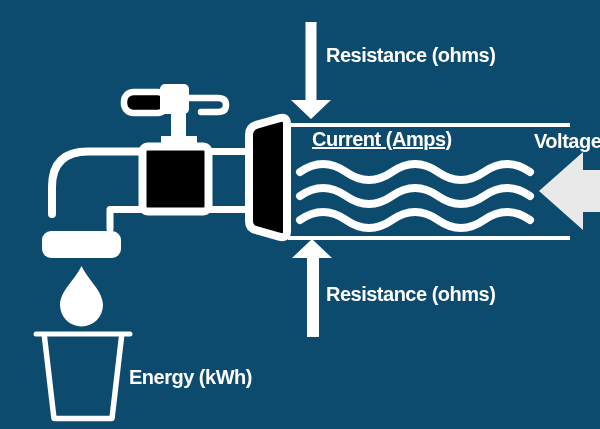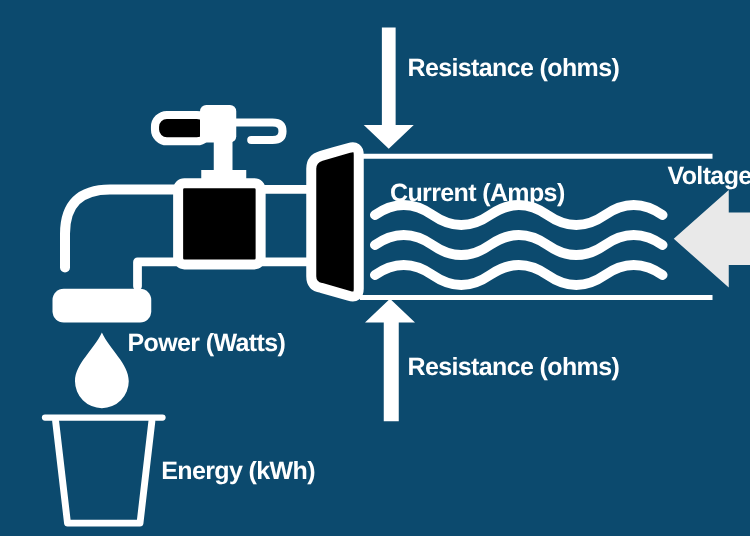--- a/index.html
+++ b/index.html
@@ -14,21 +14,21 @@
   .lbl{
     position:absolute;
     color:#ffffff;
     font-size:20px;
     font-weight:700;
     letter-spacing:-0.5px;
     line-height:1.05;
     white-space:nowrap;
   }
   .lbl-resistance-top{left:326px;top:45px;}
-  .lbl-current{left:312px;top:145px;}
+  .lbl-current{left:312px;top:129px;text-decoration:underline;}
   .lbl-voltage{left:520px;top:131px;margin-left:14px;}
   .lbl-resistance-bottom{left:326px;top:284px;}
   .lbl-power{left:102px;top:265px;}
   .lbl-energy{left:129px;top:367px;}
 </style>
 </head>
 <body>
 
 <div class="stage">
 
@@ -75,16 +75,15 @@
     <g stroke="#ffffff" fill="none">
       <path d="M36 334 H130" stroke-width="5" stroke-linecap="round"></path>
       <path d="M44.5 337 L54 418.5 H112 L121.5 337" stroke-width="5.5" stroke-linejoin="round" stroke-linecap="round"></path>
     </g>
   </svg>
 
   <div class="lbl lbl-resistance-top">Resistance (ohms)</div>
   <div class="lbl lbl-current">Current (Amps)</div>
   <div class="lbl lbl-voltage">Voltage</div>
   <div class="lbl lbl-resistance-bottom">Resistance (ohms)</div>
-  <div class="lbl lbl-power">Power (Watts)</div>
   <div class="lbl lbl-energy">Energy (kWh)</div>
 
 </div>
 
 </body></html>

